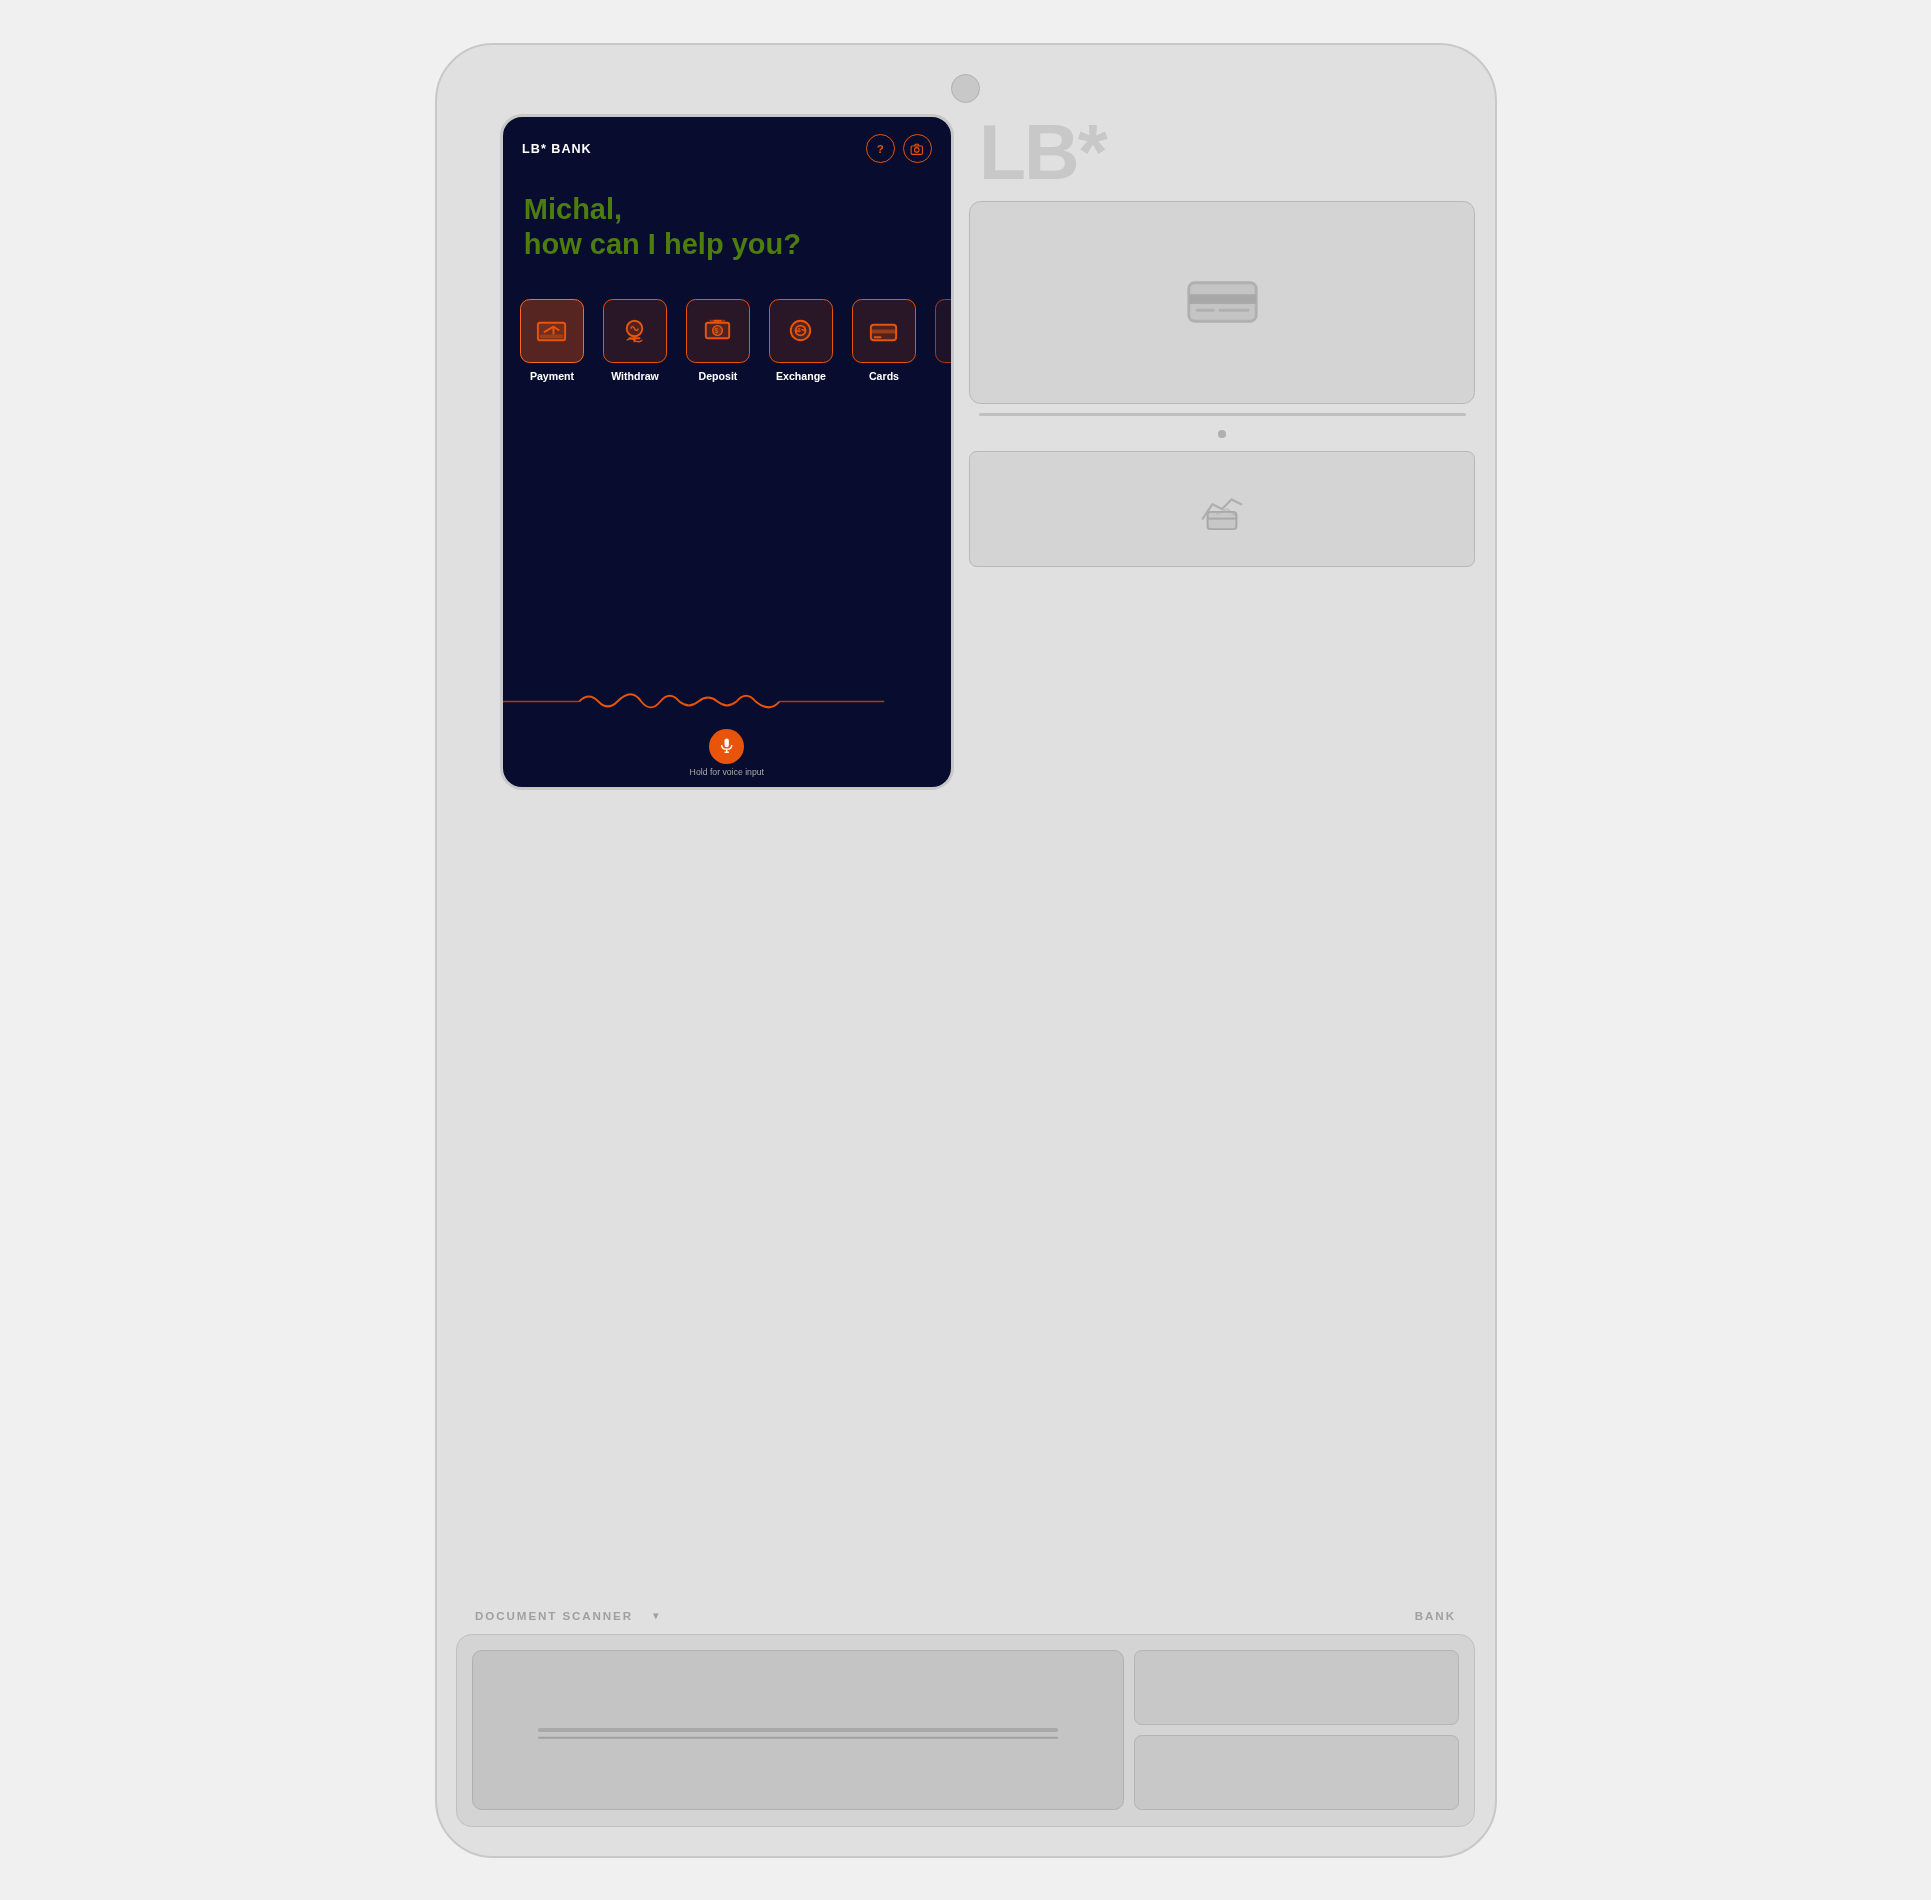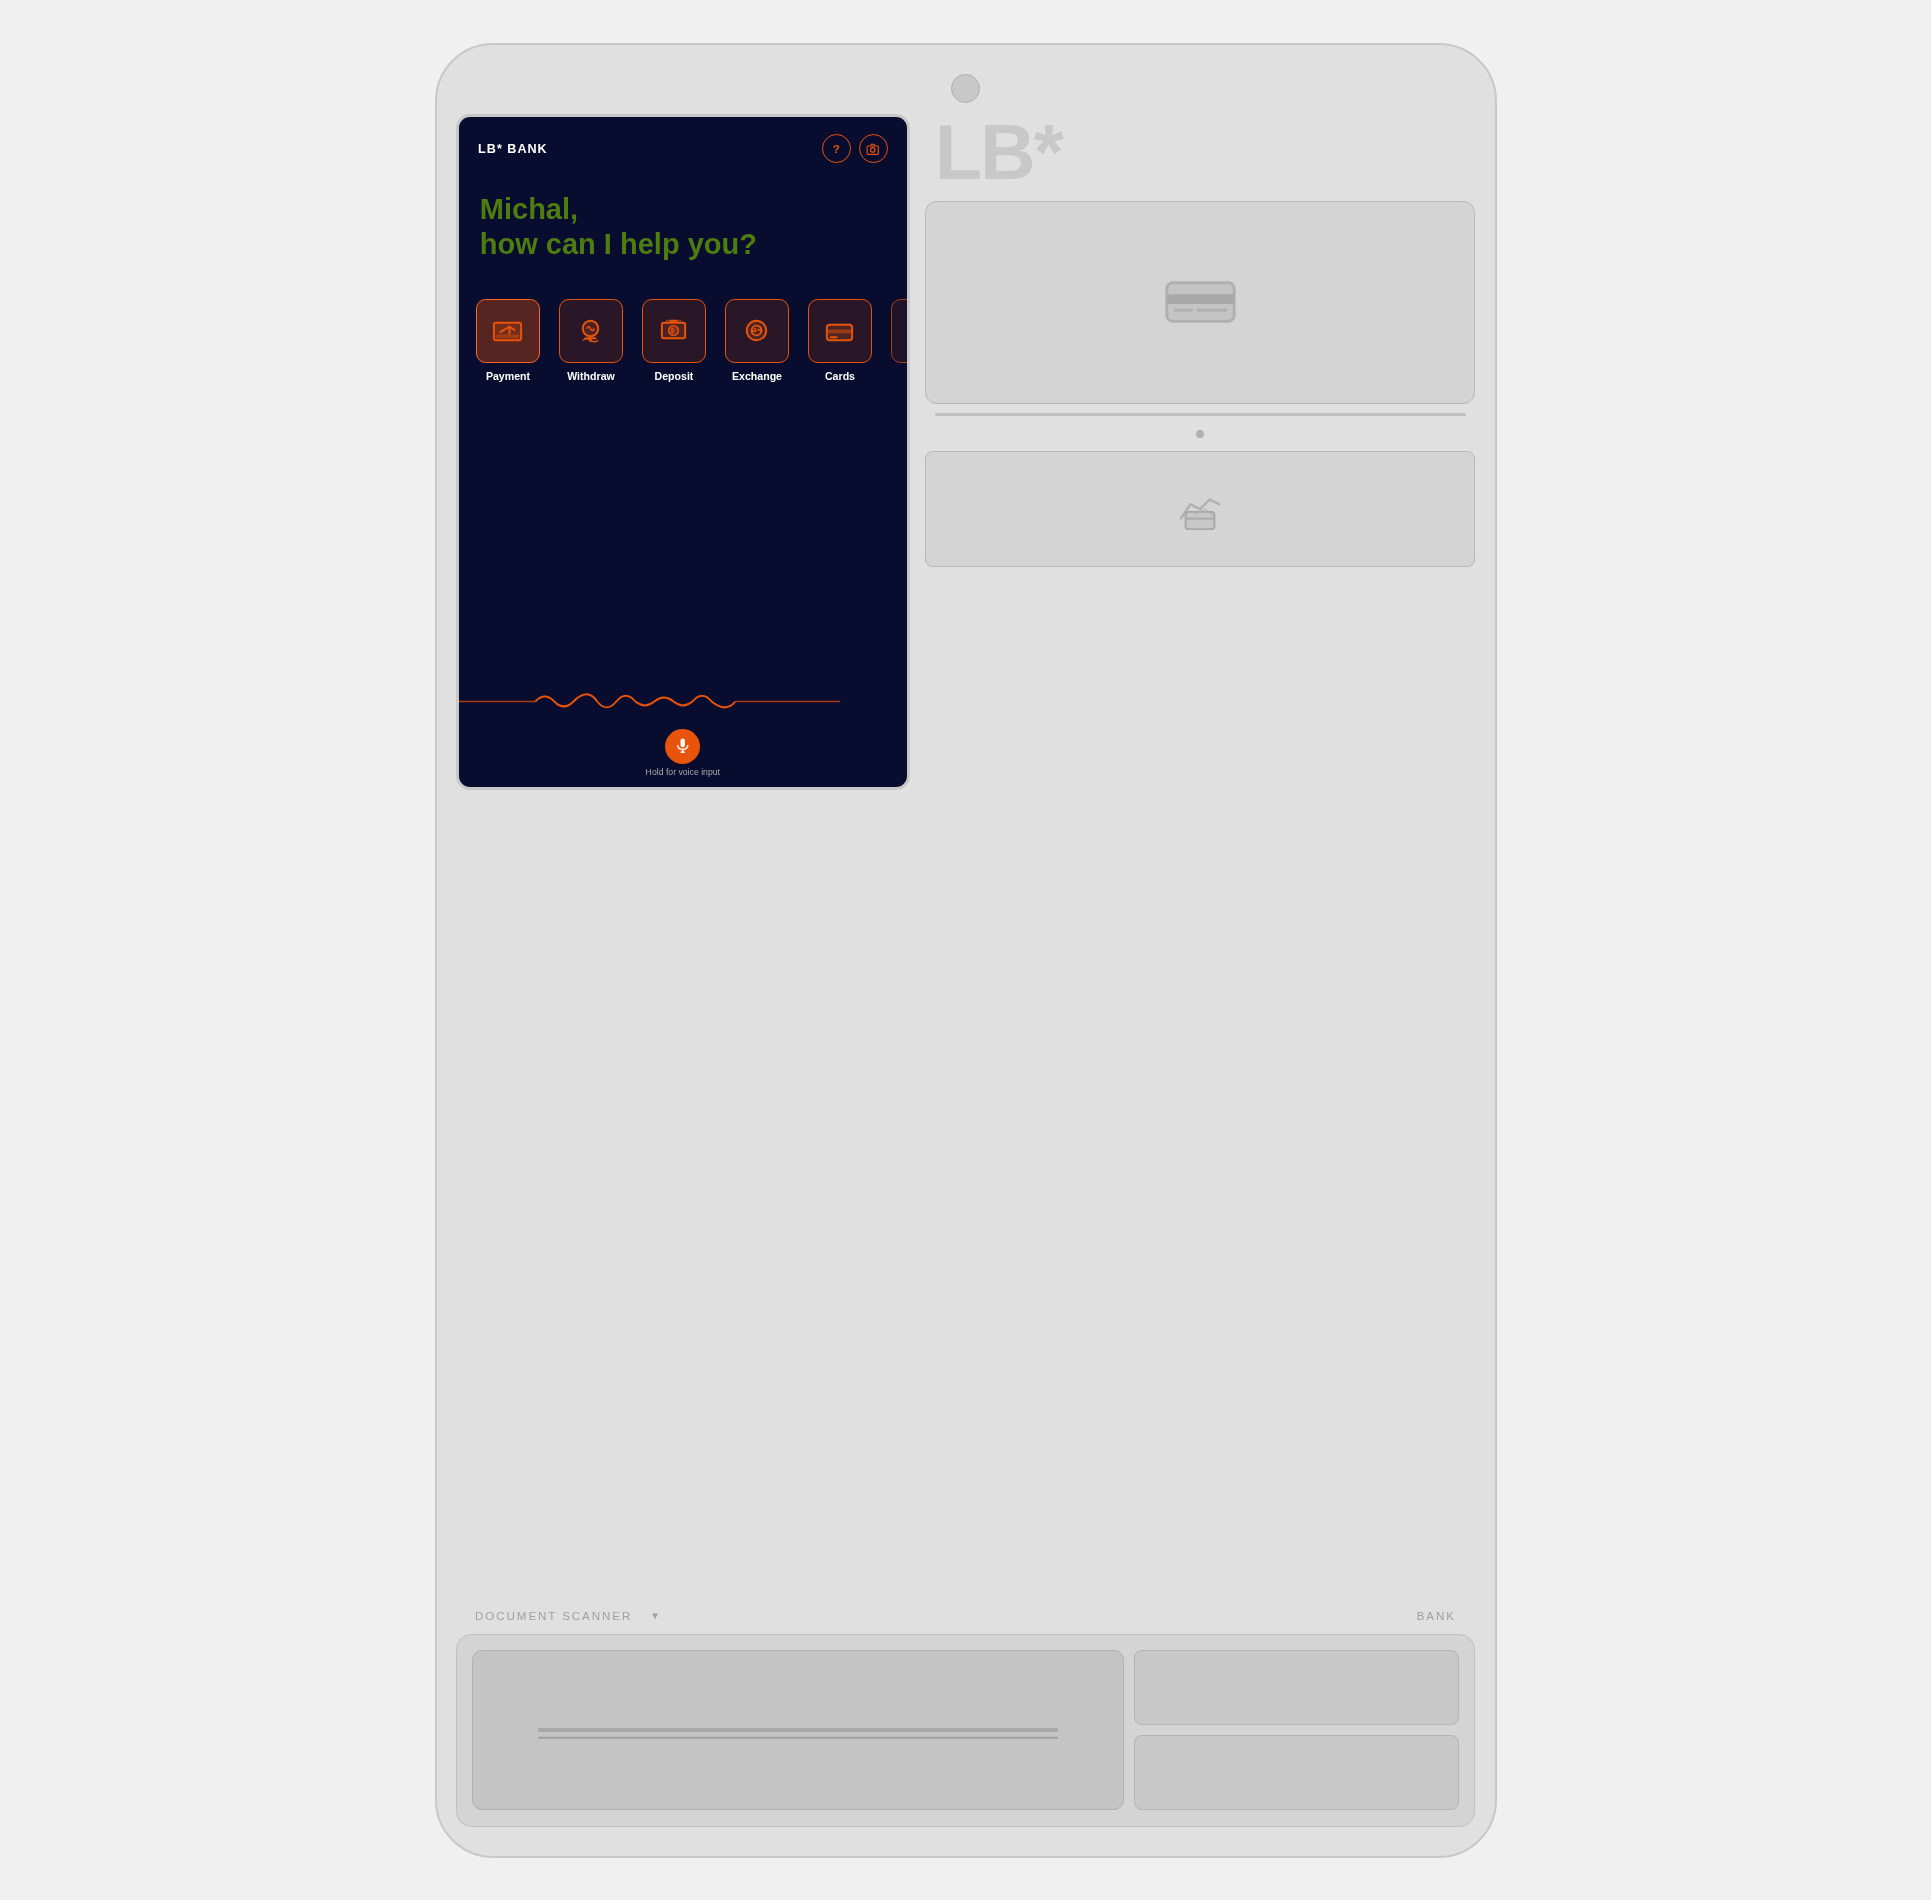--- a/index.html
+++ b/index.html
@@ -43,25 +43,26 @@
       width: 100%;
       gap: 15.4px;
       flex: 1;
     }
 
     
     .screen-container {
       width: 454px;
       height: 676px;
       background: #080c2e;
-      border-radius: 14px;
+      border-radius: 22px;
       border: 3.9px solid #c8c8c8;
       overflow: hidden;
       position: relative;
       flex-shrink: 0;
+      margin-left: 44px;
     }
 
     
     .screen-header {
       display: flex;
       justify-content: space-between;
       align-items: center;
       padding: 17.4px 19.3px 9.7px 19.3px;
     }
 
@@ -277,21 +278,21 @@
     .scanner-cash-row {
       display: flex;
       justify-content: space-between;
       padding: 0 19.3px;
       margin-bottom: 11.6px;
     }
 
     .scanner-label, .cash-label {
       color: #a0a0a0;
       font-size: 11.6px;
-      font-weight: 400;
+      font-weight: 700;
       letter-spacing: 1.9px;
       display: flex;
       align-items: center;
       gap: 18px;
       justify-content: space-between;
     }
 
     .dropdown-arrow {
       font-size: 9.7px;
     }

